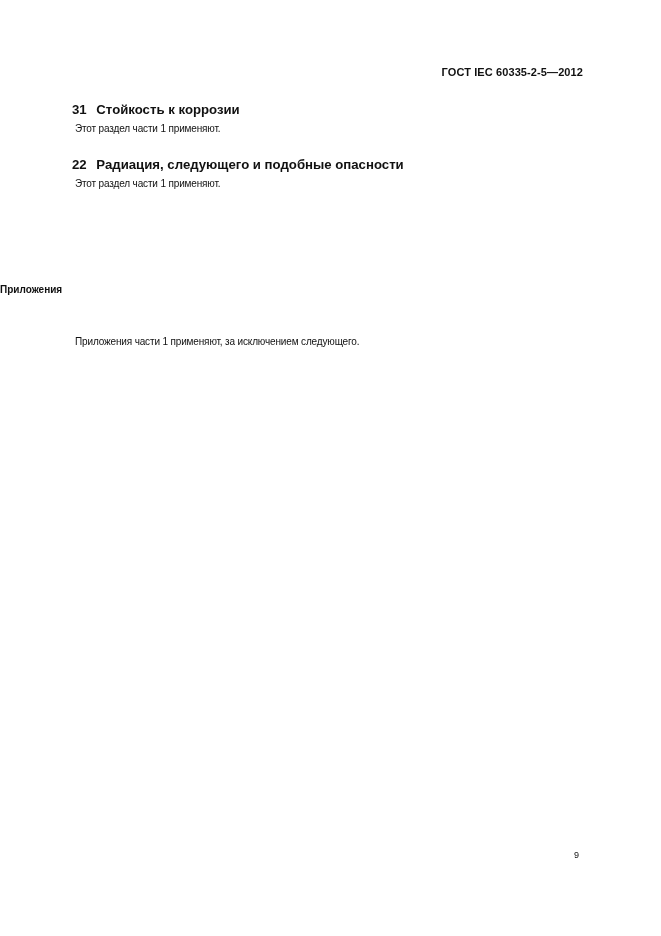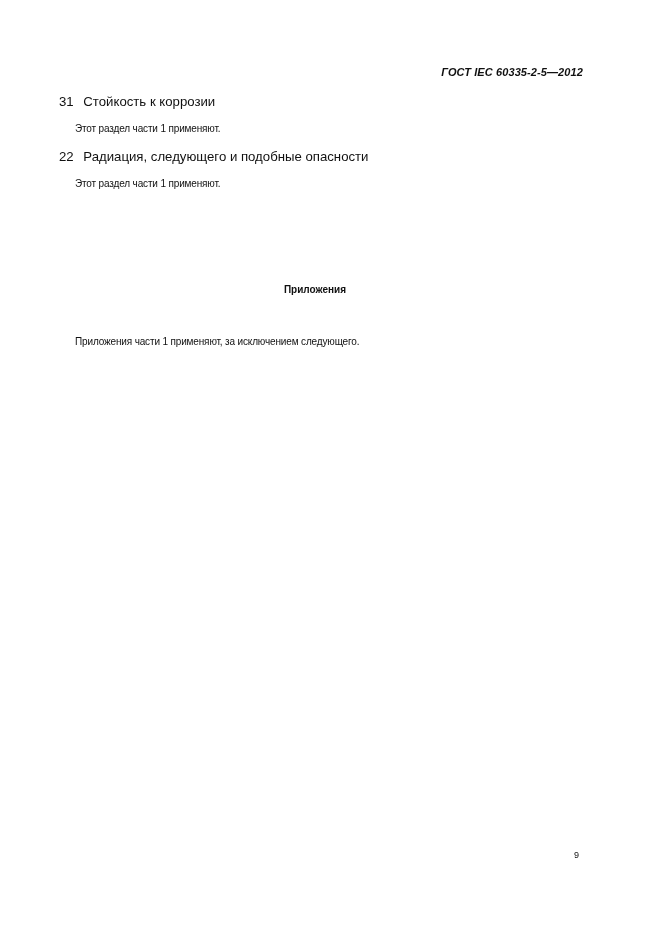--- a/index.html
+++ b/index.html
@@ -16,45 +16,45 @@
       color: #111111;
     }
     .header-code {
       position: absolute;
       top: 66px;
       right: 78px;
       font-size: 11px;
       font-weight: bold;
       letter-spacing: 0.1px;
       white-space: nowrap;
-      font-style: italic;
     }
     .section-title {
       position: absolute;
-      left: 59px;
+      left: 72px;
       font-size: 13.2px;
-      font-weight: normal;
+      font-weight: bold;
       white-space: nowrap;
+      margin-top: 8px;
     }
     .section-title .num {
       margin-right: 6px;
     }
     .body-text {
       position: absolute;
       left: 75px;
       font-size: 10px;
       white-space: nowrap;
       letter-spacing: -0.15px;
       text-align: right;
     }
     .center-heading {
       position: absolute;
       left: 0;
       width: 630px;
-      text-align: center;
+      text-align: left;
       font-size: 10px;
       font-weight: bold;
       white-space: nowrap;
     }
     .page-number {
       position: absolute;
       left: 574px;
       top: 850px;
       font-size: 9px;
     }

